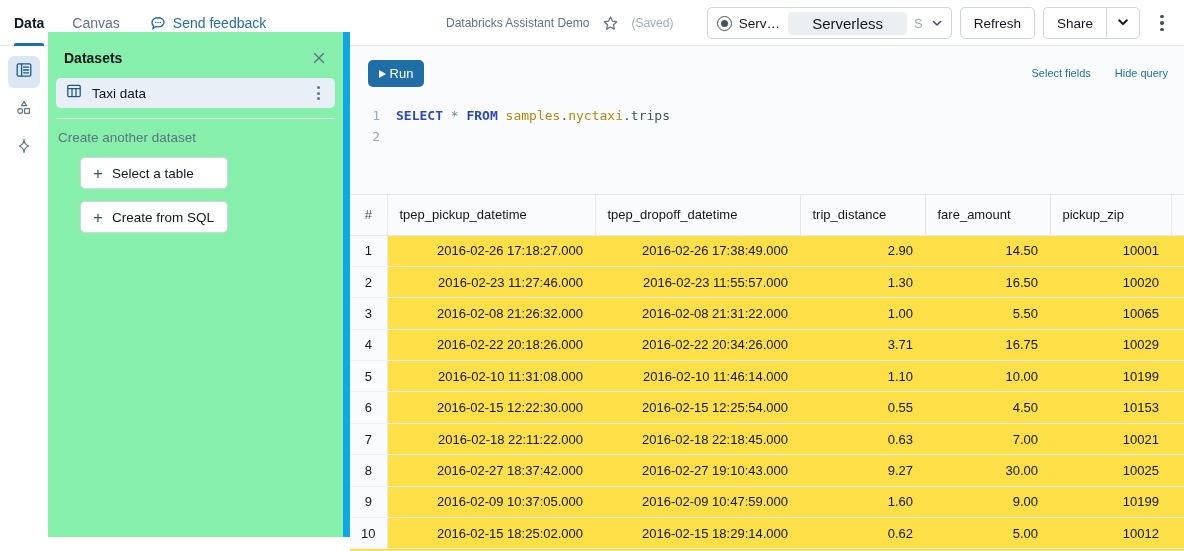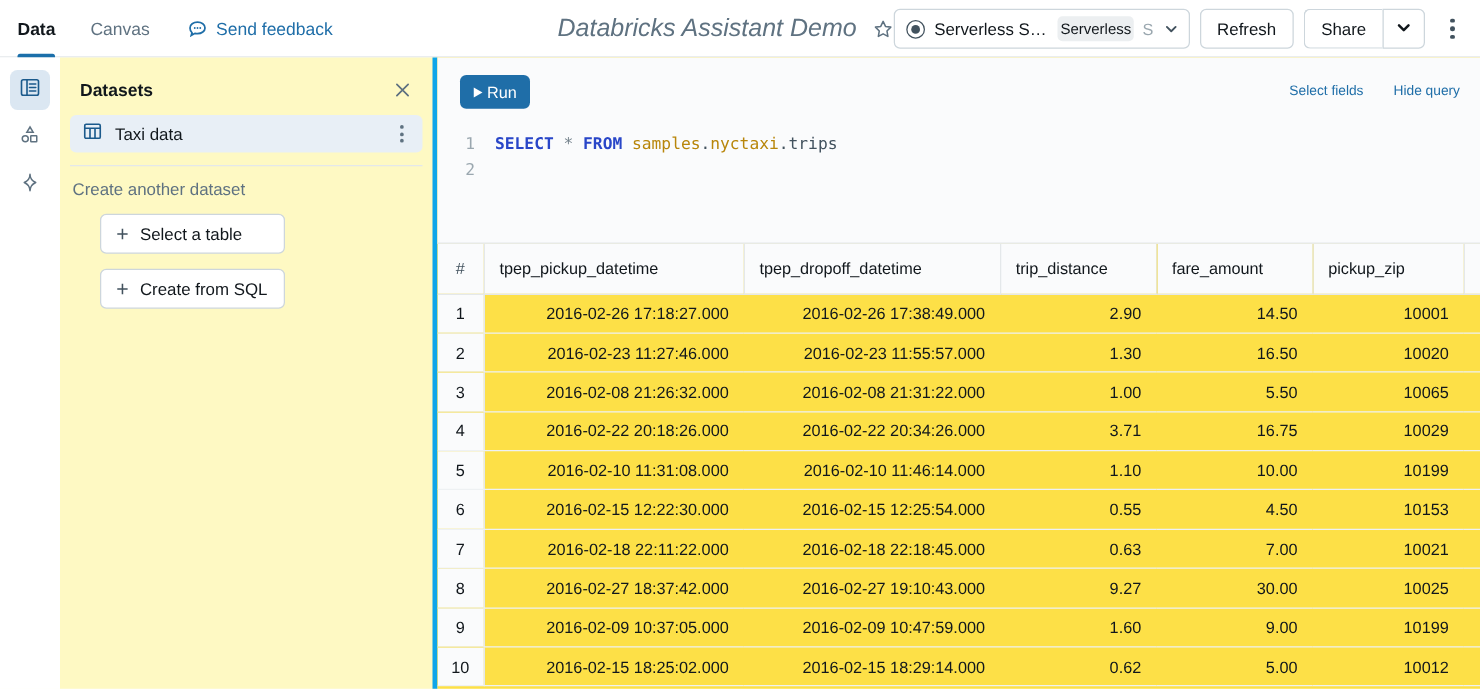--- a/index.html
+++ b/index.html
@@ -32,21 +32,21 @@
     display: flex; align-items: center; gap: 7px;
     font-size: 14px; color: #1f6ea8; cursor: pointer;
     margin-left: 16px;
   }
   .feedback svg { display: block; }
 
   .topbar-center {
     position: absolute; left: 446px; top: 0; height: 46px;
     display: flex; align-items: center; gap: 10px;
   }
-  .doc-title { font-size: 20px; color: #5f7281; font-style: italic; }
+  .doc-title { font-size: 12px; color: #5f7281; }
   .star-btn { width: 22px; height: 22px; display:flex; align-items:center; justify-content:center; cursor:pointer; }
   .saved-text { font-size: 12px; color: #a0adb5; }
 
   .topbar-right {
     position: absolute; right: 8px; top: 0; height: 46px;
     display: flex; align-items: center; gap: 8px;
   }
   .compute-chip {
     height: 32px; display: flex; align-items: center; gap: 7px;
     border: 1px solid #cdd6dc; border-radius: 5px;
@@ -57,22 +57,22 @@
     width: 15px; height: 15px; border-radius: 50%;
     border: 1.6px solid #42525e; display:flex; align-items:center; justify-content:center;
     flex: 0 0 auto;
   }
   .compute-dot i { width: 7px; height: 7px; border-radius: 50%; background: #42525e; display:block; }
   .compute-name {
     font-size: 13.5px; color: #11171c; white-space: nowrap;
     overflow: hidden; text-overflow: ellipsis; max-width: 92px;
   }
   .compute-badge {
-    font-size: 12px; color: #11171c; background: #eceff1;
-    border-radius: 4px; padding: 3px 2px; white-space: nowrap;
+    font-size: 15px; color: #11171c; background: #eceff1;
+    border-radius: 4px; padding: 3px 24px; white-space: nowrap;
   }
   .compute-size { font-size: 13px; color: #9aa7af; }
   .chev { width: 14px; height: 14px; flex: 0 0 auto; }
 
   .btn {
     height: 32px; border: 1px solid #cdd6dc; border-radius: 5px;
     background: #fff; font-size: 13.5px; color: #11171c;
     padding: 0 13px; display: flex; align-items: center; cursor: pointer;
     font-family: "Liberation Sans", sans-serif;
   }
@@ -93,22 +93,22 @@
     padding-top: 10px; gap: 6px;
   }
   .rail-btn {
     width: 32px; height: 32px; border-radius: 6px;
     display: flex; align-items: center; justify-content: center; cursor: pointer;
   }
   .rail-btn.active { background: #dbe7f2; }
 
   
   .sidebar {
-    position: absolute; left: 48px; top: 46px; width: 302px; height: 505px;
-    background: #fef9c3; border-right: 4px solid #0ea5e9;
+    position: absolute; left: 48px; top: 32px; width: 302px; height: 505px;
+    background: #86efac; border-right: 7px solid #0ea5e9;
     padding: 0 8px;
   }
   .sidebar-head {
     height: 36px; display: flex; align-items: center;
     padding: 0 4px 0 8px; margin-top: 8px;
   }
   .sidebar-title { font-size: 14px; font-weight: bold; color: #11171c; flex: 1; }
   .close-x { width: 24px; height: 24px; display:flex; align-items:center; justify-content:center; cursor:pointer; }
 
   .dataset-item {

